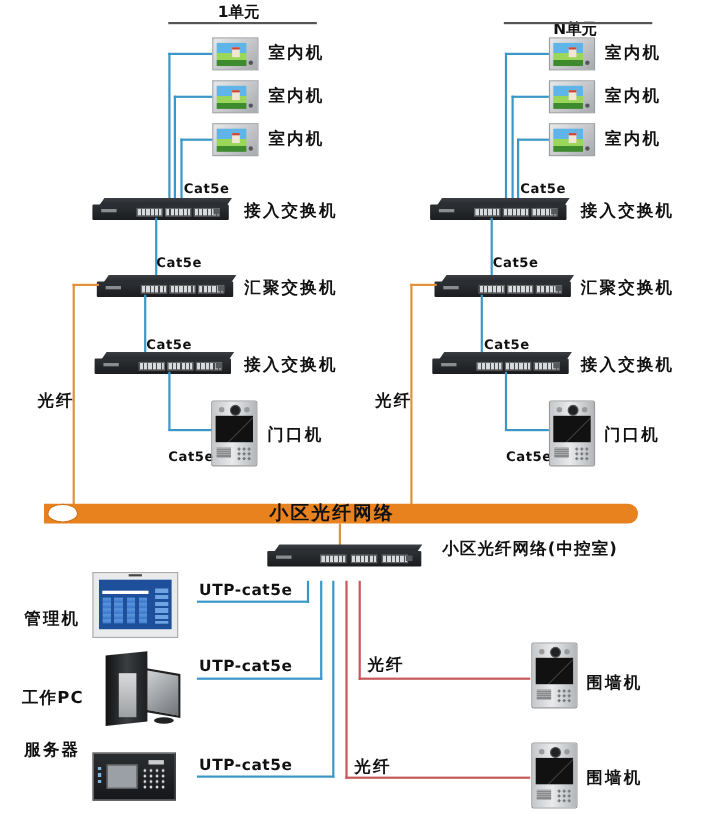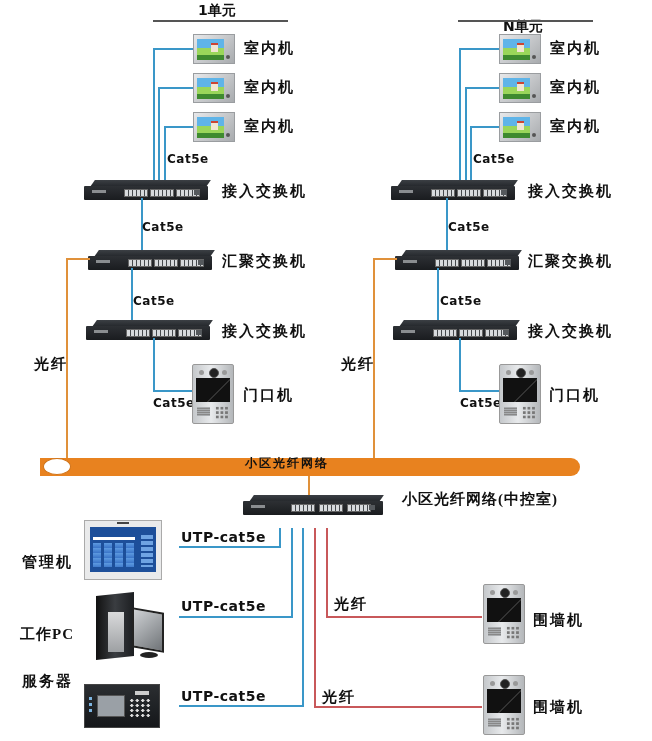--- a/index.html
+++ b/index.html
@@ -1,20 +1,20 @@
 <!DOCTYPE html>
 <html><head>
 <meta charset="utf-8">
 <style>
   html, body { margin:0; padding:0; background:#ffffff; }
   body { width:652px; height:741px; position:relative; overflow:hidden;
          font-family:"DejaVu Sans", "Liberation Sans", sans-serif; }
   .lbl { position:absolute; font-weight:bold; color:#111; white-space:nowrap; }
-  .cn  { font-size:15px; letter-spacing:2px;font-family:Liberation Serif, serif; }
-  .cat { font-size:12px; letter-spacing:0.5px; }
+  .cn  { font-size:15px; letter-spacing:2px; }
+  .cat { font-size:12px; letter-spacing:0.5px;margin-top:12px; }
   .utp { font-size:14px; letter-spacing:0.5px; }
   .unit-title { font-size:14px; }
   .title-line { position:absolute; height:2px; background:#555; }
   .wire { position:absolute; }
   .b  { background:#3a97c8; }
   .o  { background:#e0913a; }
   .r  { background:#c8585a; }
 
   
   .switch { position:absolute; width:124px; height:22px; }
@@ -73,21 +73,21 @@
   .server .scr { position:absolute; left:12px; top:10px; width:26px; height:20px; background:#9aa0a6; border:1px solid #555; }
   .server .keys { position:absolute; left:44px; top:13px; width:22px; height:20px;
      background-image:radial-gradient(#ddd 35%, transparent 40%); background-size:5.5px 5px; }
   .server .tag { position:absolute; left:50px; top:6px; width:14px; height:4px; background:#ccc; }
   .server .leds { position:absolute; left:4px; top:12px; width:3px; height:18px;
      background:repeating-linear-gradient(#7cb4e0 0 3px,transparent 3px 6px); }
 
   
   .band { position:absolute; left:40px; top:458px; width:540px; height:18px; background:#e8821f; border-radius:0 9px 9px 0; }
   .band-cap { position:absolute; left:43px; top:458px; width:28px; height:17px; background:#fff; border:1px solid #d07318; border-radius:50%; box-sizing:border-box; }
-  .band-text { position:absolute; left:245px; top:455px; font-size:12px; font-weight:bold; letter-spacing:2px; color:#111; }
+  .band-text { position:absolute; left:245px; top:455px; font-size:17px; font-weight:bold; letter-spacing:2px; color:#111; }
 </style>
 </head>
 <body>
 
 <div class="lbl unit-title" style="left:198px;top:2px;">1单元</div>
 <div class="title-line" style="left:153px;top:20px;width:135px;"></div>
 
 <div class="wire b" style="left:153px;top:48px;width:2px;height:148px;"></div>
 <div class="wire b" style="left:153px;top:48px;width:40px;height:2px;"></div>
 <div class="wire b" style="left:158px;top:87px;width:2px;height:109px;"></div>

